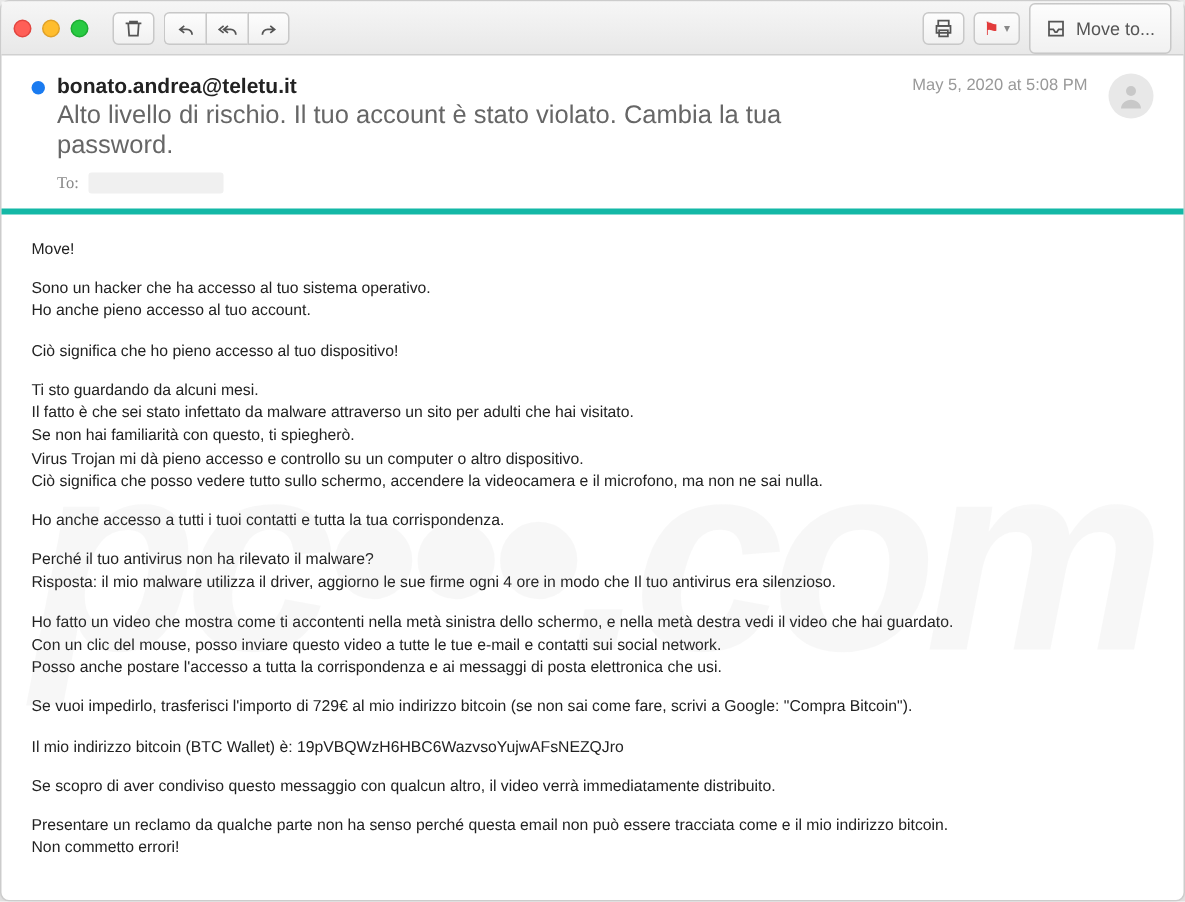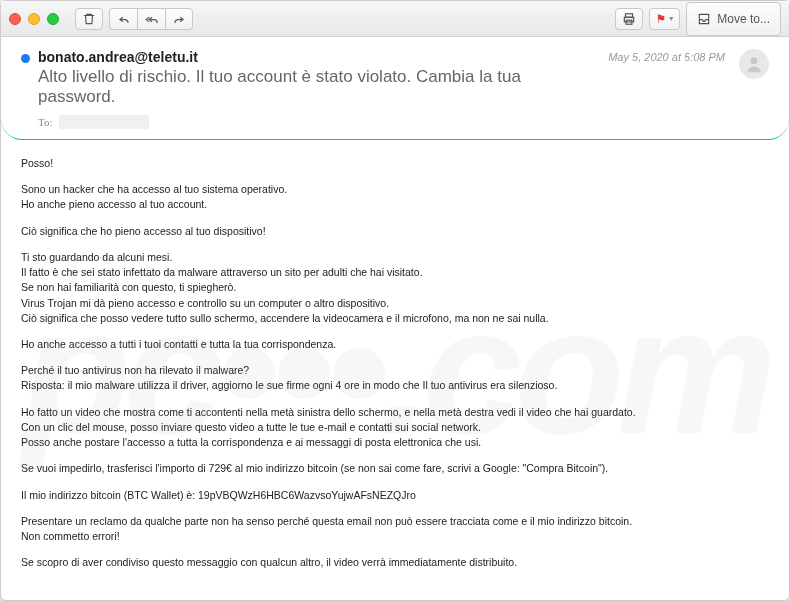--- a/index.html
+++ b/index.html
@@ -65,22 +65,21 @@
     display: inline-flex;
     align-items: center;
     gap: 6px;
     color: #555;
     font-size: 12px;
   }
   .flag { color: #e23b3b; }
   .icon-svg { width: 14px; height: 14px; }
   .header {
     padding: 12px 20px 10px 20px;
-    border-bottom: 1px solid #14b8a6;
-    border-radius: 21px;
+    border-bottom: 4px solid #14b8a6;
   }
   .header-row1 {
     display: flex;
     align-items: flex-start;
     gap: 8px;
   }
   .bullet {
     width: 9px; height: 9px; border-radius: 50%;
     background: #1a7bf0; margin-top: 5px;
     flex-shrink: 0;
@@ -95,21 +94,20 @@
     font-size: 17px;
     color: #666;
     margin-top: 2px;
   }
   .date {
     font-size: 11px;
     color: #999;
     white-space: nowrap;
     margin-top: 2px;
     margin-right: 6px;
-    font-style: italic;
   }
   .avatar {
     width: 30px; height: 30px; border-radius: 50%;
     background: #e8e8e8;
     display: flex; align-items: center; justify-content: center;
     flex-shrink: 0;
   }
   .avatar svg { width: 20px; height: 20px; fill: #c8c8c8; }
   .to-row {
     display: flex; align-items: center; gap: 6px;
@@ -215,27 +213,27 @@
       </div>
     </div>
     <div class="to-row">
       <span>To:</span>
       <div class="to-value"></div>
     </div>
   </div>
 
   <div class="body">
     <div class="watermark">pc•••.com</div>
-    <p>Posso!</p>
+    <p>Move!</p>
     <p>Sono un hacker che ha accesso al tuo sistema operativo.<br>Ho anche pieno accesso al tuo account.</p>
     <p>Ciò significa che ho pieno accesso al tuo dispositivo!</p>
     <p>Ti sto guardando da alcuni mesi.<br>Il fatto è che sei stato infettato da malware attraverso un sito per adulti che hai visitato.<br>Se non hai familiarità con questo, ti spiegherò.<br>Virus Trojan mi dà pieno accesso e controllo su un computer o altro dispositivo.<br>Ciò significa che posso vedere tutto sullo schermo, accendere la videocamera e il microfono, ma non ne sai nulla.</p>
     <p>Ho anche accesso a tutti i tuoi contatti e tutta la tua corrispondenza.</p>
     <p>Perché il tuo antivirus non ha rilevato il malware?<br>Risposta: il mio malware utilizza il driver, aggiorno le sue firme ogni 4 ore in modo che Il tuo antivirus era silenzioso.</p>
     <p>Ho fatto un video che mostra come ti accontenti nella metà sinistra dello schermo, e nella metà destra vedi il video che hai guardato.<br>Con un clic del mouse, posso inviare questo video a tutte le tue e-mail e contatti sui social network.<br>Posso anche postare l'accesso a tutta la corrispondenza e ai messaggi di posta elettronica che usi.</p>
     <p>Se vuoi impedirlo, trasferisci l'importo di 729€ al mio indirizzo bitcoin (se non sai come fare, scrivi a Google: "Compra Bitcoin").</p>
     <p>Il mio indirizzo bitcoin (BTC Wallet) è: 19pVBQWzH6HBC6WazvsoYujwAFsNEZQJro</p>
+    <p>Se scopro di aver condiviso questo messaggio con qualcun altro, il video verrà immediatamente distribuito.</p>
     <p>Presentare un reclamo da qualche parte non ha senso perché questa email non può essere tracciata come e il mio indirizzo bitcoin.<br>Non commetto errori!</p>
-    <p>Se scopro di aver condiviso questo messaggio con qualcun altro, il video verrà immediatamente distribuito.</p>
 
   </div>
 
 </div>
 
 </body></html>

